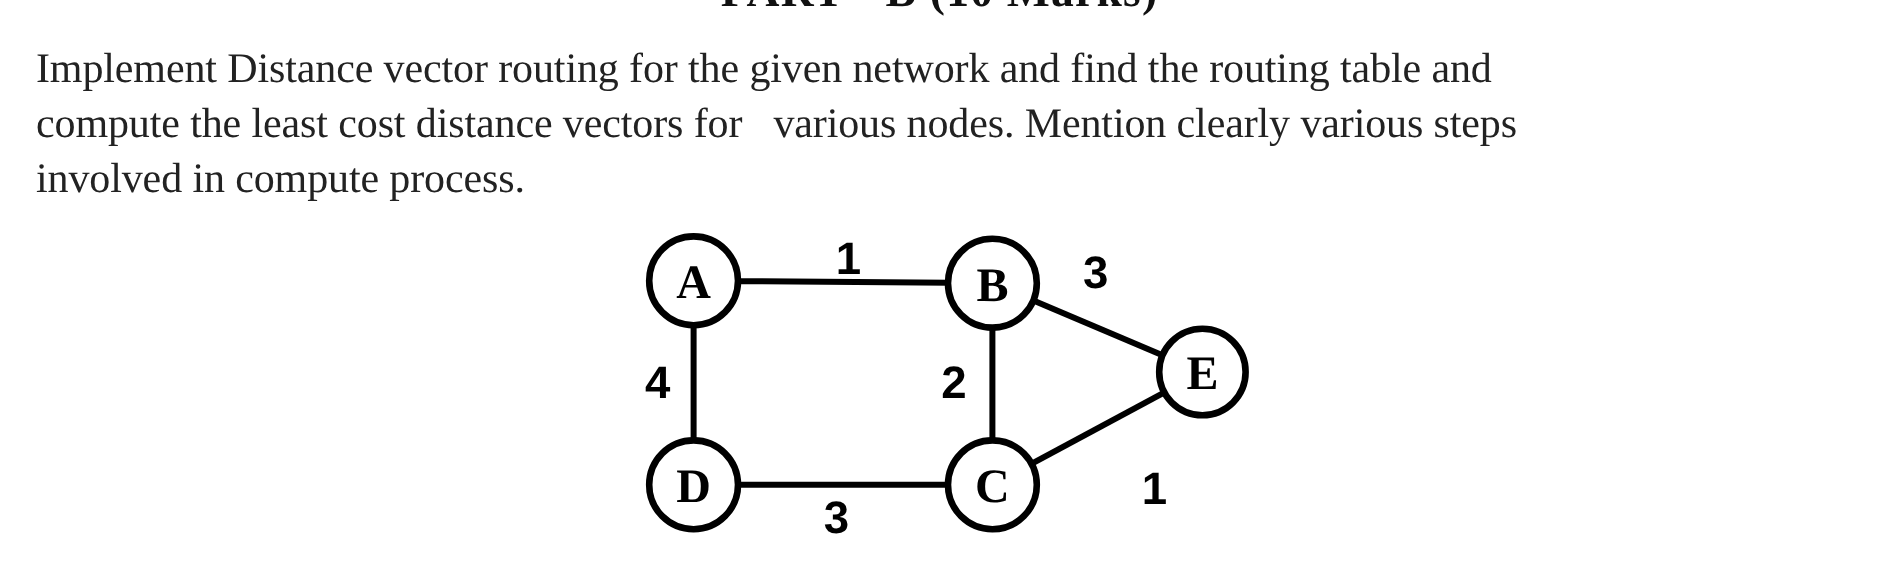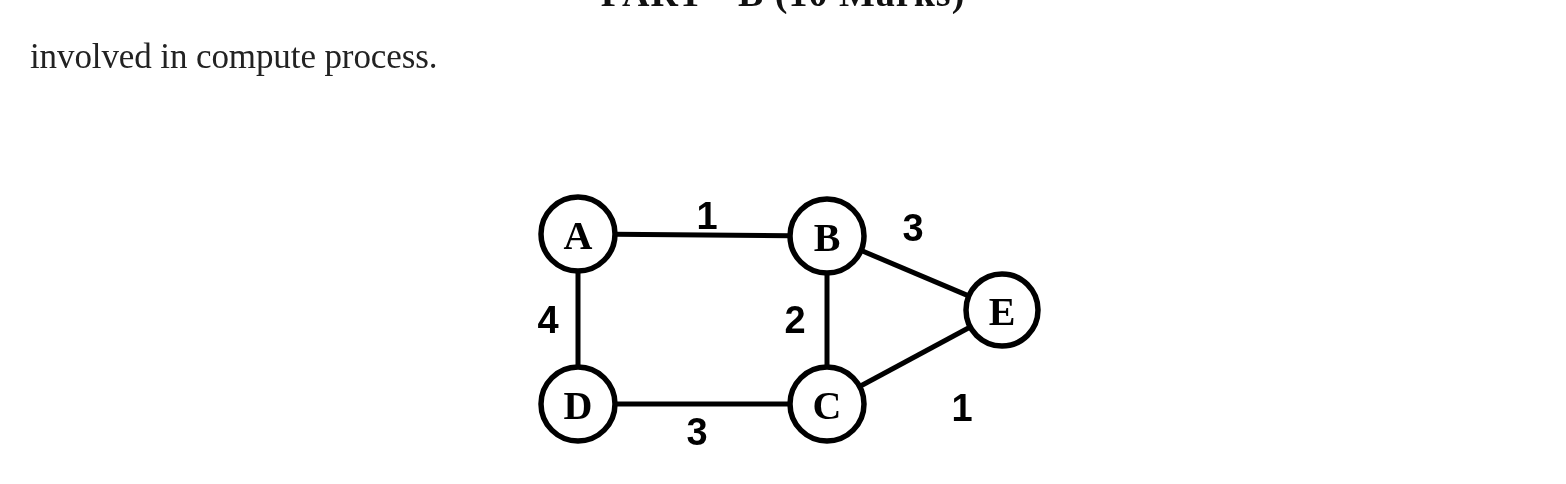--- a/index.html
+++ b/index.html
@@ -96,20 +96,22 @@
   }
 </style>
 </head>
 <body>
 
 <div id="clipped-header-wrap">
   <div id="clipped-header">PART - B (10 Marks)</div>
 </div>
 
 <div id="question-block">
+  <span class="qline">Implement Distance vector routing for the given network and find the routing table and</span>
+  <span class="qline">compute the least cost distance vectors for   various nodes. Mention clearly various steps</span>
   <span class="qline">involved in compute process.</span>
 </div>
 
 <div id="graph-figure">
   <svg id="graph-svg" width="1566" height="304" viewBox="0 0 1566 304">
     <g id="edges-layer">
         <line x1="613.9988387845942" y1="54.28914729947465" x2="791.0011612154058" y2="55.71085270052535" class="graph-edge"></line>
         <line x1="578" y1="90" x2="578" y2="188" class="graph-edge"></line>
         <line x1="827" y1="92" x2="827" y2="188" class="graph-edge"></line>
         <line x1="860.1574354957635" y1="70.02085843820856" x2="969.7636043791189" y2="116.36860985174168" class="graph-edge"></line>

